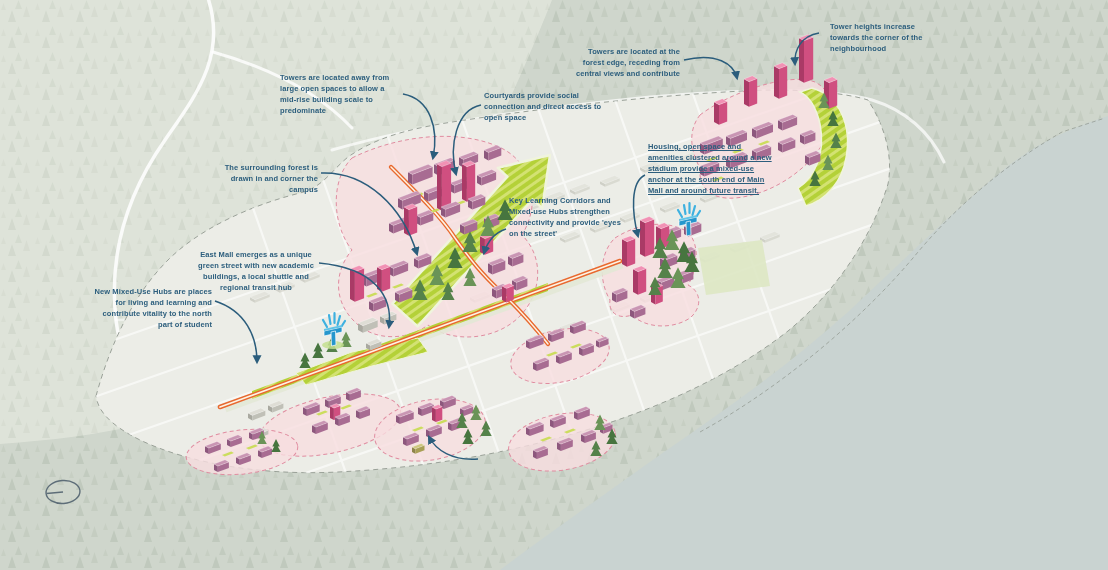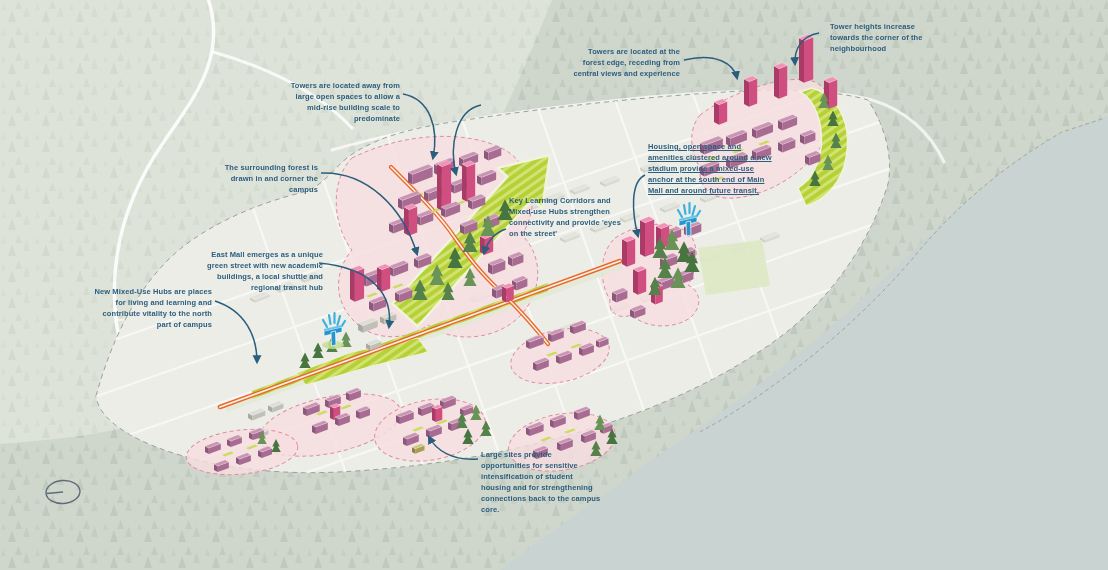--- a/index.html
+++ b/index.html
@@ -580,23 +580,23 @@
     <path marker-end="url(#ah)" d="M819,33 C801,36 794,50 795,64"></path>
     <path marker-end="url(#ah)" d="M478,459 C452,461 436,450 429,437"></path>
   </g>
 
   <g fill="none" stroke="#5d6d78" stroke-width="1.4">
     <ellipse cx="63" cy="492" rx="17" ry="11.5" transform="rotate(-4 63 492)"></ellipse>
     <line x1="46.5" y1="493.5" x2="63" y2="492"></line>
   </g>
 </svg>
 
-<div class="ann" style="left:280px;top:80px;width:120px;text-align:right;">Towers are located away from large open spaces to allow a mid-rise building scale to predominate</div>
+<div class="ann" style="left:280px;top:72px;width:120px;text-align:left;">Towers are located away from large open spaces to allow a mid-rise building scale to predominate</div>
+<div class="ann" style="left:484px;top:90px;width:122px;text-align:left;">Courtyards provide social connection and direct access to open space</div>
 <div class="ann" style="left:222px;top:162px;width:96px;text-align:right;">The surrounding forest is drawn in and corner the campus</div>
-<div class="ann" style="left:203px;top:249px;width:120px;text-align:right;">East Mall emerges as a unique green street with new academic buildings, a local shuttle and regional transit hub</div>
-<div class="ann" style="left:92px;top:286px;width:120px;text-align:right;">New Mixed-Use Hubs are places for living and learning and contribute vitality to the north part of campus</div>
+<div class="ann" style="left:196px;top:249px;width:120px;text-align:center;">East Mall emerges as a unique green street with new academic buildings, a local shuttle and regional transit hub</div>
+<div class="ann" style="left:92px;top:286px;width:120px;text-align:right;">New Mixed-Use Hubs are places for living and learning and contribute vitality to the north part of student</div>
 <div class="ann" style="left:509px;top:195px;width:118px;text-align:left;">Key Learning Corridors and Mixed-use Hubs strengthen connectivity and provide 'eyes on the street'</div>
 <div class="ann" style="left:648px;top:141px;width:126px;text-align:left;text-decoration:underline;">Housing, open space and amenities clustered around a new stadium provide a mixed-use anchor at the south end of Main Mall and around future transit.</div>
-<div class="ann" style="left:566px;top:46px;width:114px;text-align:right;">Towers are located at the forest edge, receding from central views and experience</div>
+<div class="ann" style="left:566px;top:46px;width:114px;text-align:right;">Towers are located at the forest edge, receding from central views and contribute</div>
 <div class="ann" style="left:830px;top:21px;width:108px;text-align:left;">Tower heights increase towards the corner of the neighbourhood</div>
-<div class="ann" style="left:481px;top:449px;width:120px;text-align:left;">Large sites provide opportunities for sensitive intensification of student housing and for strengthening connections back to the campus core.</div>
 
 </div>
 
 </body></html>

